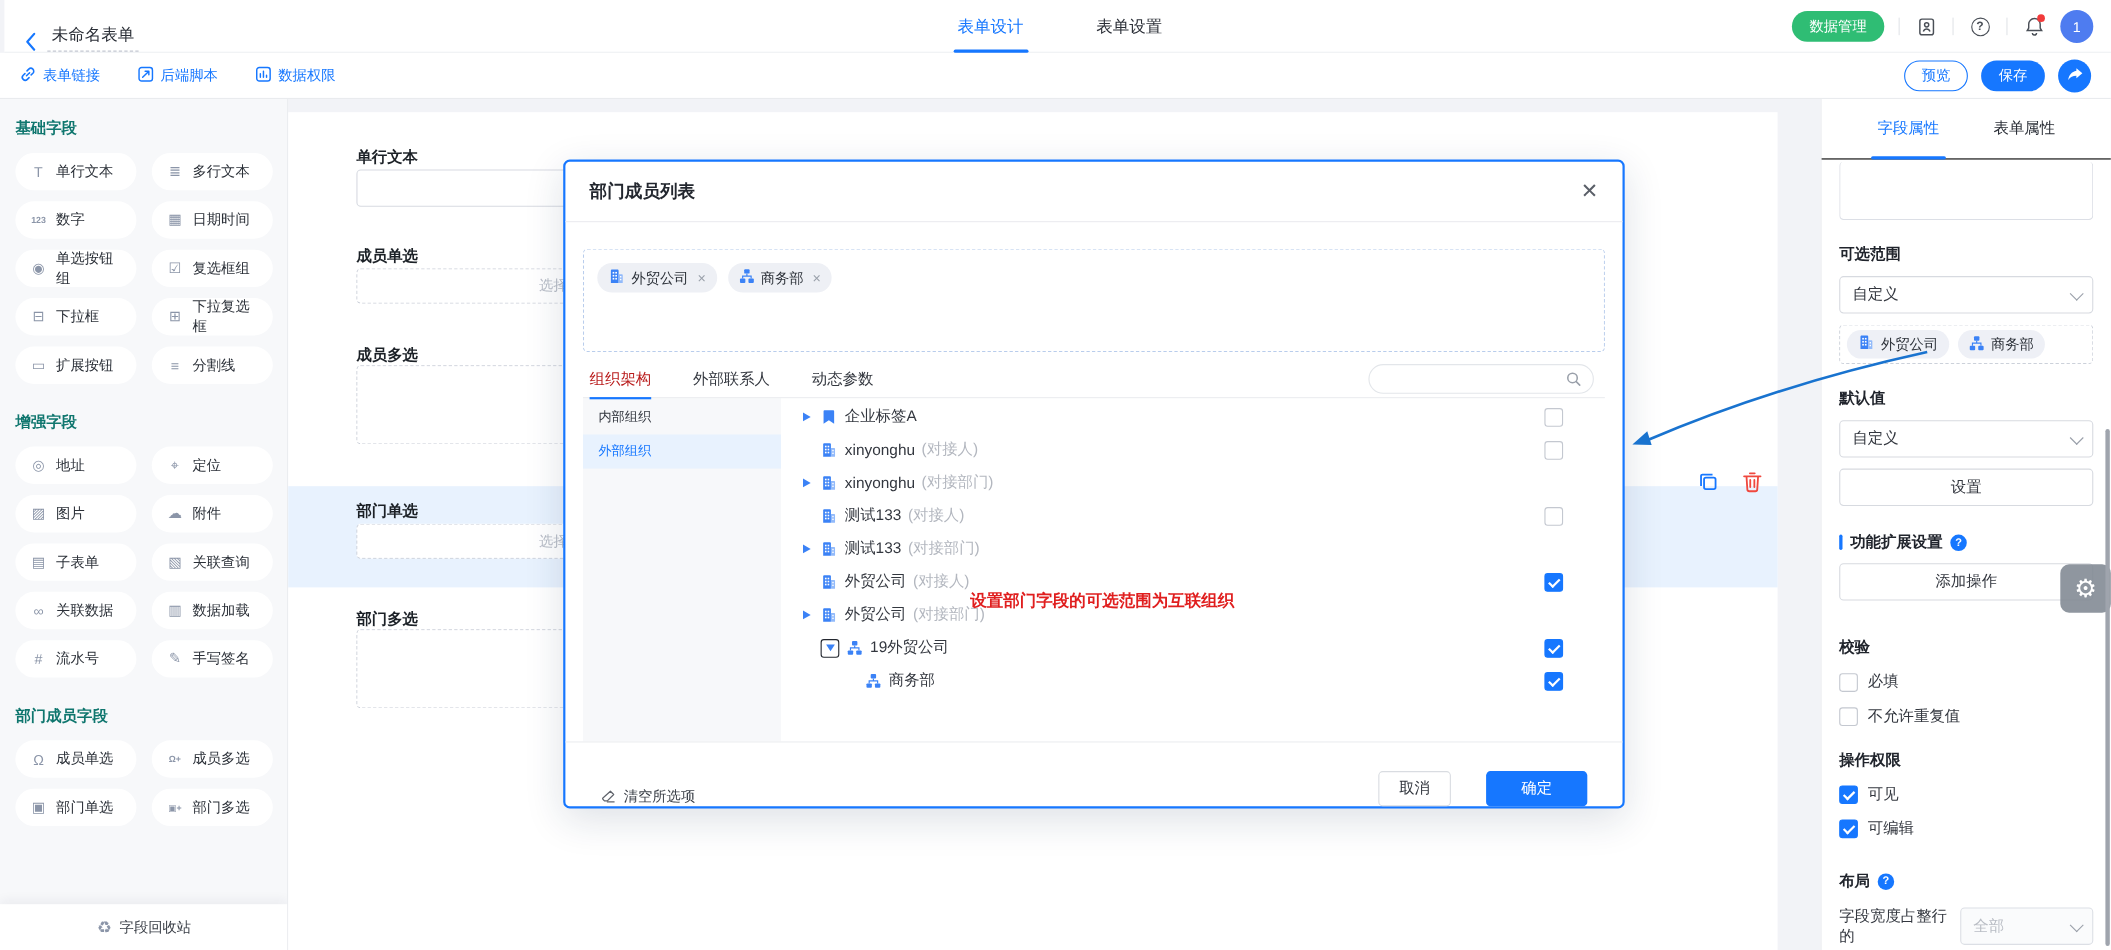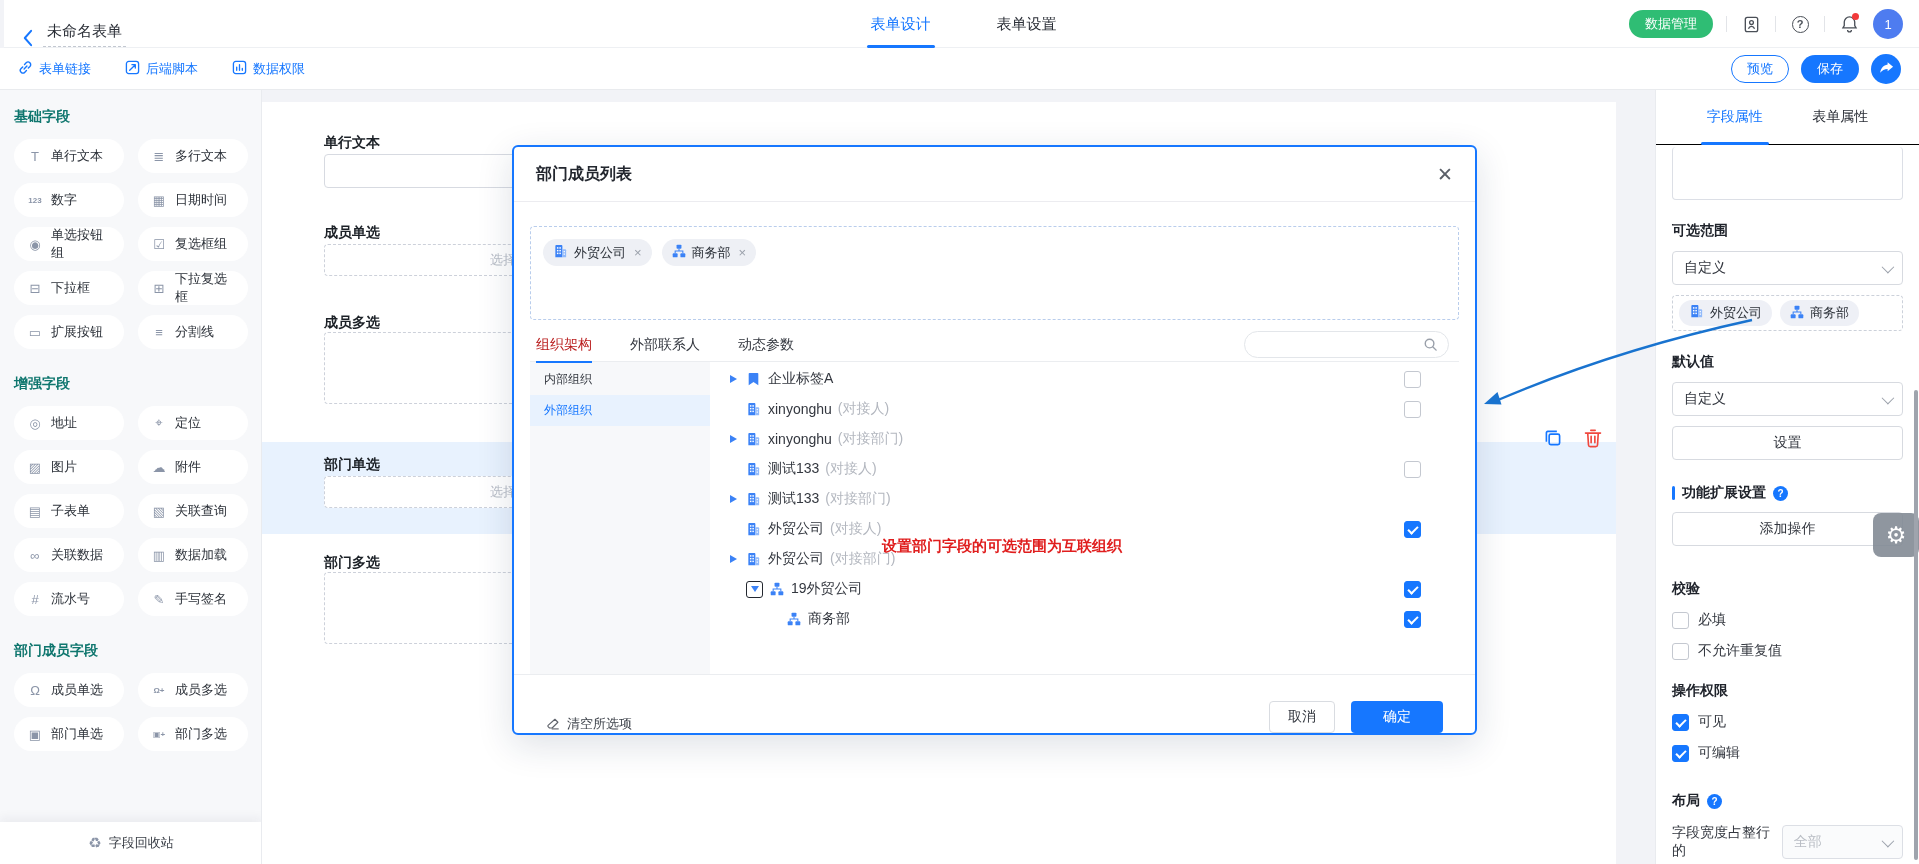--- a/index.html
+++ b/index.html
@@ -111,21 +111,21 @@
   .t-sfx { color:#b3b7bf; margin-left:6px; }
   .cb { width:17px; height:17px; border:1px solid #c4c8d0; border-radius:3px; background:#fff;
     flex:none; cursor:pointer; position:relative; }
   .cb.checked { background:#1677ff; border-color:#1677ff; }
   .cb.checked::after { content:""; position:absolute; left:3px; top:4px; width:8px; height:4px;
     border-left:2px solid #fff; border-bottom:2px solid #fff; transform:rotate(-45deg); }
   .t-cb { margin-left:auto; margin-right:38px; }
   .m-foot { position:absolute; left:0; right:0; bottom:0; height:59px; border-top:1px solid #ebedf0;
     display:flex; align-items:flex-end; padding:0 32px; }
   .m-clear { display:flex; align-items:center; gap:7px; font-size:13px; color:#3a3f47; cursor:pointer; }
-  .m-foot-btns { margin-left:auto; display:flex; }
+  .m-foot-btns { margin-left:auto; display:flex; gap:16px; }
   .btn-cancel { width:66px; height:32px; border:1px solid #d9dce1; border-radius:4px; background:#fff;
     font-size:14px; color:#33373f; display:flex; align-items:center; justify-content:center; cursor:pointer; }
   .btn-ok { width:92px; height:32px; border-radius:4px; background:#1677ff; color:#fff; font-size:14px;
     display:flex; align-items:center; justify-content:center; cursor:pointer;margin-left:16px; }
   .annotation { position:absolute; left:368px; top:390px; font-size:15px; font-weight:700;
     color:#e01e1e; z-index:6; white-space:nowrap; }
 
   
   .panel { position:absolute; left:1655px; top:90px; width:264px; height:774px; background:#fff;
     border-left:1px solid #e9ebef; }

